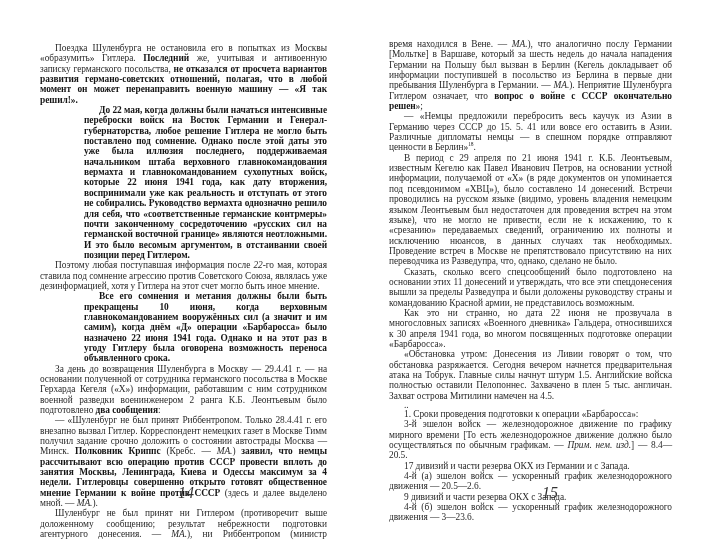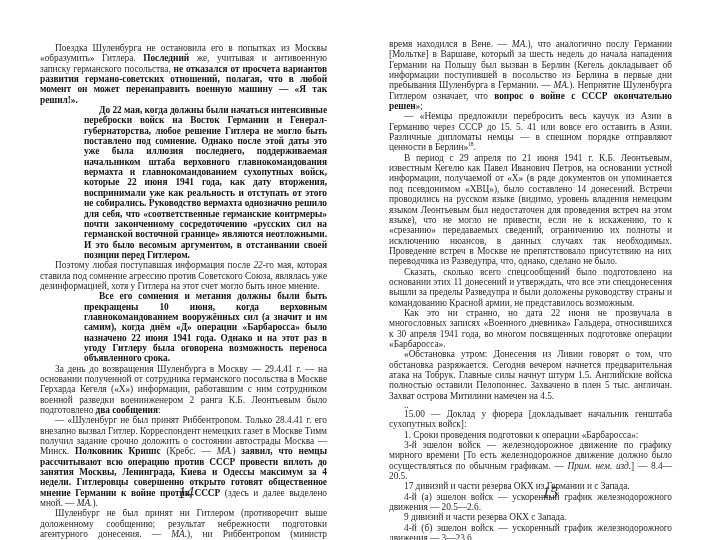--- a/index.html
+++ b/index.html
@@ -48,21 +48,20 @@
   </div>
   <div class="page page-right">
     <div class="text-block">
         <p class="para noindent"><span>время находился в Вене. — </span><i>МА.</i><span>), что аналогично послу Германии [Мольтке] в Варшаве, который за шесть недель до начала нападения Германии на Польшу был вызван в Берлин (Кегель докладывает об информации поступившей в посольство из Берлина в первые дни пребывания Шуленбурга в Германии. — </span><i>МА.</i><span>). Неприятие Шуленбурга Гитлером означает, что </span><b>вопрос о войне с СССР окончательно решен</b><span>»;</span></p>
         <p class="para"><span>— «Немцы предложили перебросить весь каучук из Азии в Германию через СССР до 15. 5. 41 или вовсе его оставить в Азии. Различные дипломаты немцы — в спешном порядке отправляют ценности в Берлин»</span><sup>18</sup><span>.</span></p>
         <p class="para"><span>В период с 29 апреля по 21 июня 1941 г. К.Б. Леонтьевым, известным Кегелю как Павел Иванович Петров, на основании устной информации, получаемой от «Х» (в ряде документов он упоминается под псевдонимом «ХВЦ»), было составлено 14 донесений. Встречи проводились на русском языке (видимо, уровень владения немецким языком Леонтьевым был недостаточен для проведения встреч на этом языке), что не могло не привести, если не к искажению, то к «срезанию» передаваемых сведений, ограничению их полноты и исключению нюансов, в данных случаях так необходимых. Проведение встреч в Москве не препятствовало присутствию на них переводчика из Разведупра, что, однако, сделано не было.</span></p>
         <p class="para"><span>Сказать, сколько всего спецсообщений было подготовлено на основании этих 11 донесений и утверждать, что все эти спецдонесения вышли за пределы Разведупра и были доложены руководству страны и командованию Красной армии, не представилось возможным.</span></p>
         <p class="para"><span>Как это ни странно, но дата 22 июня не прозвучала в многословных записях «Военного дневника» Гальдера, относившихся к 30 апреля 1941 года, во многом посвященных подготовке операции «Барбаросса».</span></p>
         <p class="para"><span>«Обстановка утром: Донесения из Ливии говорят о том, что обстановка разряжается. Сегодня вечером начнется предварительная атака на Тобрук. Главные силы начнут штурм 1.5. Английские войска полностью оставили Пелопоннес. Захвачено в плен 5 тыс. англичан. Захват острова Митилини намечен на 4.5.</span></p>
         <p class="para ellipsis"><span>..</span></p>
-        <p class="para"><span>15.00 — Доклад у фюрера [докладывает начальник генштаба сухопутных войск]:</span></p>
         <p class="para"><span>1. Сроки проведения подготовки к операции «Барбаросса»:</span></p>
         <p class="para"><span>3-й эшелон войск — железнодорожное движение по графику мирного времени [То есть железнодорожное движение должно было осуществляться по обычным графикам. — </span><i>Прим. нем. изд.</i><span>] — 8.4—20.5.</span></p>
         <p class="para"><span>17 дивизий и части резерва ОКХ из Германии и с Запада.</span></p>
         <p class="para"><span>4-й (а) эшелон войск — ускоренный график железнодорожного движения — 20.5—2.6.</span></p>
         <p class="para"><span>9 дивизий и части резерва ОКХ с Запада.</span></p>
         <p class="para"><span>4-й (б) эшелон войск — ускоренный график железнодорожного движения — 3—23.6.</span></p>
       </div>
     <div class="folio">15</div>
   </div>
 </div>

